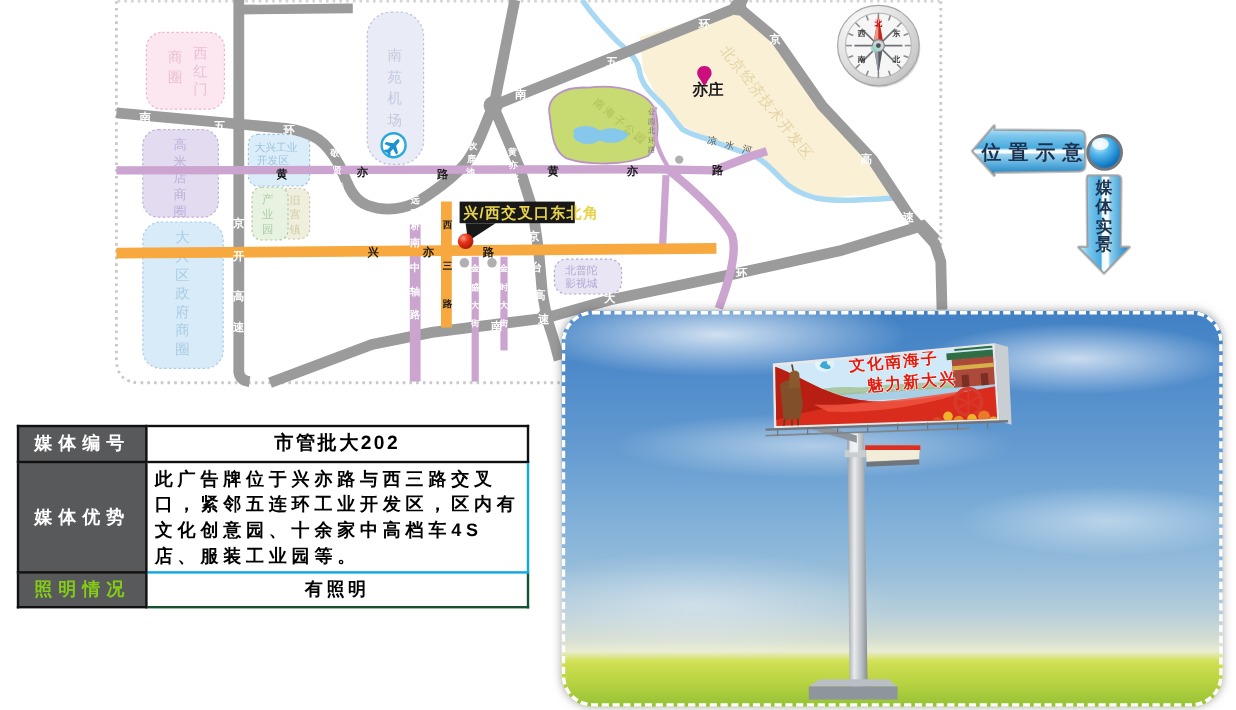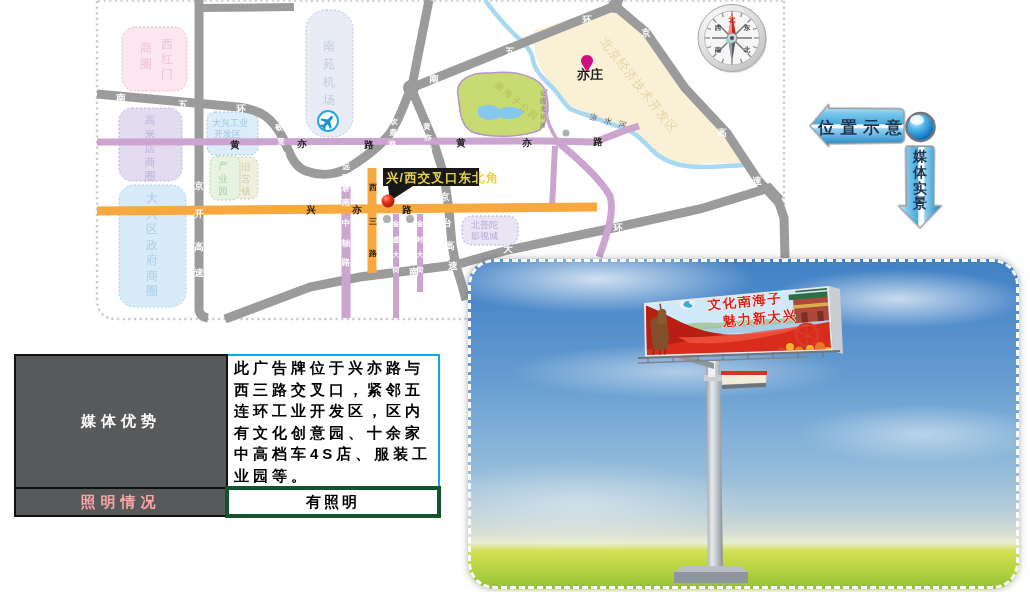--- a/index.html
+++ b/index.html
@@ -431,28 +431,32 @@
     <polygon points="254,126 298,124 298,128 254,130" fill="#6f757b"></polygon>
   </svg>
 
   <div class="abs" style="left:0;top:0;width:545px;height:324px;border:3px dashed #ffffff;border-radius:26px;"></div>
 </div>
 
 <div class="abs" style="left:14px;top:354px;width:427px;height:153px;">
   <table style="border-collapse:collapse;width:100%;height:100%;table-layout:fixed;" border="0" cellspacing="0">
 
     <tbody>
+          <tr style="height:29px;">
+      <td style="width:103px;background:#58595b;border:2px solid #111;color:#fff;font-weight:bold;font-size:15px;text-align:center;letter-spacing:5px;">媒体编号</td>
+      <td style="border:2px solid #111;font-weight:bold;font-size:16px;text-align:center;letter-spacing:2px;">市管批大202</td>
+    </tr>
 
     <tr style="height:63px;">
       <td style="background:#58595b;border:2px solid #111;color:#fff;font-weight:bold;font-size:15px;text-align:center;letter-spacing:5px;">媒体优势</td>
       <td style="border:2px solid #0ea5e9;font-weight:bold;font-size:15px;padding:1px 6px 0;letter-spacing:4px;line-height:21.5px;">此广告牌位于兴亦路与西三路交叉口，紧邻五连环工业开发区，区内有文化创意园、十余家中高档车4S店、服装工业园等。</td>
     </tr>
 
 
     <tr style="height:28px;">
-      <td style="background:#58595b;border:2px solid #111;color:#fca5a5;font-weight:bold;font-size:15px;text-align:center;letter-spacing:5px;">照明情况</td>
-      <td style="border:4px solid #14532d;font-weight:bold;font-size:15px;text-align:center;letter-spacing:3px;">有照明</td>
+      <td style="background:#58595b;border:2px solid #111;color:#84cc16;font-weight:bold;font-size:15px;text-align:center;letter-spacing:5px;">照明情况</td>
+      <td style="border:2px solid #14532d;font-weight:bold;font-size:15px;text-align:center;letter-spacing:3px;">有照明</td>
     </tr>
   </tbody>
       </table>
 </div>
 
 </div>
 
 </body></html>

